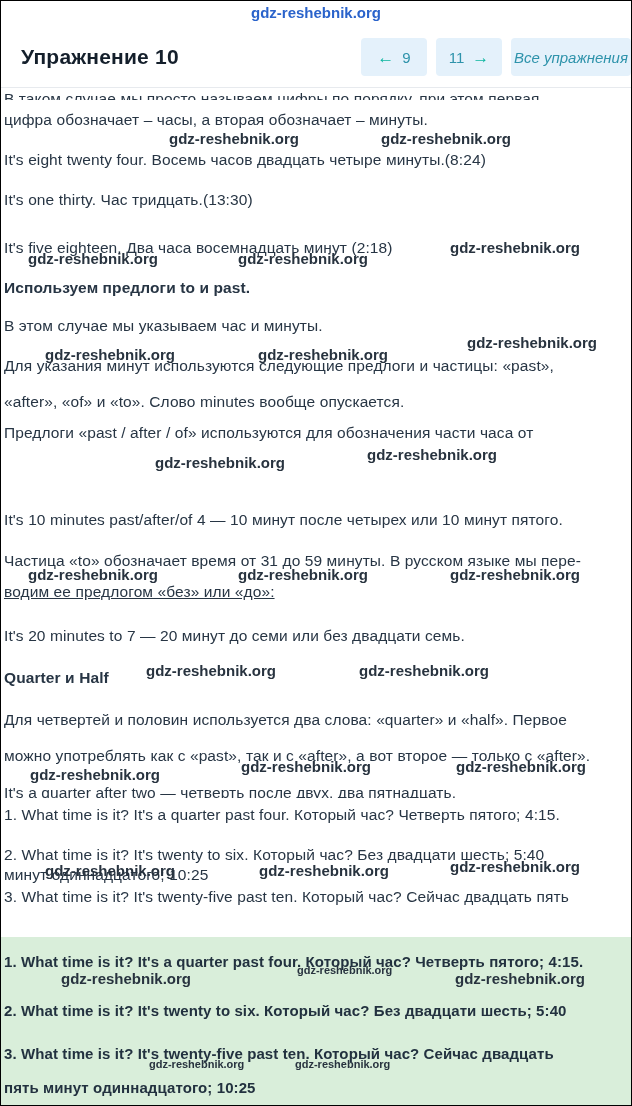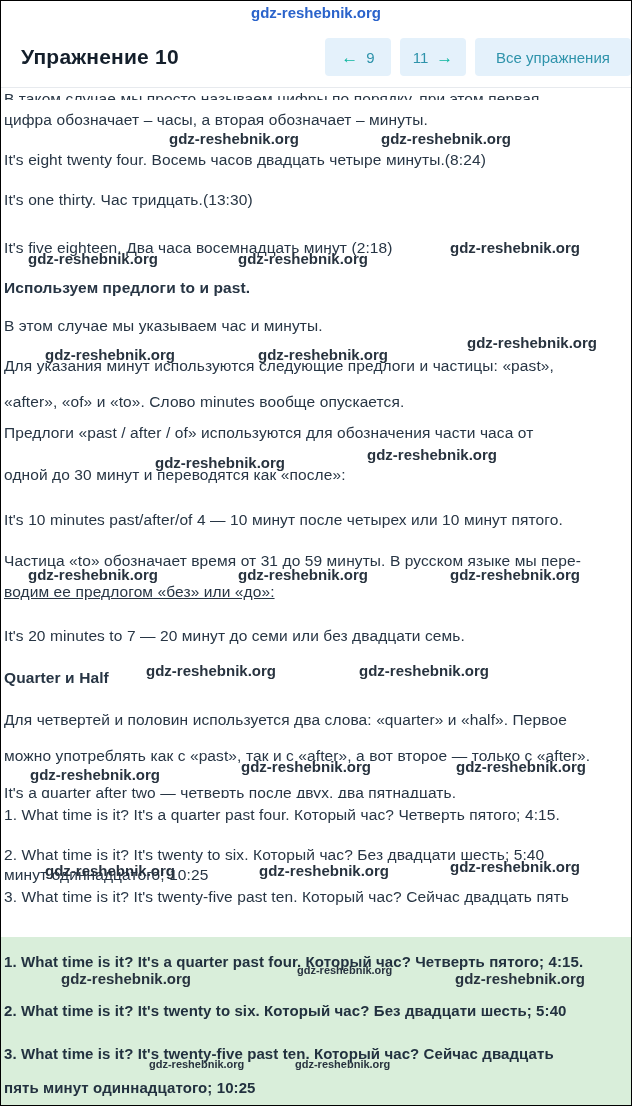--- a/index.html
+++ b/index.html
@@ -14,21 +14,21 @@
   .wm-blue { position:absolute; top:3px; left:0; right:0; text-align:center; font-weight:700; font-size:15px; color:#2a63cb; z-index:6; }
   
   .header-title { position:absolute; top:44px; left:0px; font-size:21px; font-weight:700; color:#141f2b; letter-spacing:0.2px;margin-left:20px; }
   .nav { position:absolute; top:37px; right:0px; display:flex; gap:9px; }
   .navbtn {
     height:38px; border:none; border-radius:4px; background:#e4f1fb;
     font-family:inherit; font-size:15px; display:flex; align-items:center; justify-content:center;
     gap:8px; color:#2e93ab; cursor:pointer; padding:0;
   }
   .navbtn.small { width:66px; }
-  .navbtn.wide { width:156px; }
+  .navbtn.wide { width:120px;font-style:italic; }
   .arrow { color:#0db6a0; font-size:17px; line-height:1; }
   .num { font-weight:400; }
   .divider { position:absolute; top:86px; left:0; width:100%; height:1px; background:#e7eaee; }
   
   .line { position:absolute; left:3px; white-space:nowrap; font-size:15.5px; letter-spacing:0.1px; color:#273544; line-height:20px; }
   .b { font-weight:700; }
   .clip { position:absolute; left:3px; overflow:hidden; width:626px; }
   .clip .inner { white-space:nowrap; font-size:15.5px; letter-spacing:0.1px; line-height:20px; }
   
   .answer-block { position:absolute; left:0; right:0; top:936px; bottom:0; background:#d9eeda; z-index:1; }
@@ -60,21 +60,20 @@
   </div>
   <div class="line" style="top:109px;">цифра обозначает – часы, а вторая обозначает – минуты.</div>
   <div class="line" style="top:149px;">It's eight twenty four. Восемь часов двадцать четыре минуты.(8:24)</div>
   <div class="line" style="top:189px;">It's one thirty. Час тридцать.(13:30)</div>
   <div class="line" style="top:237px;">It's five eighteen. Два часа восемнадцать минут (2:18)</div>
   <div class="line b" style="top:277px;">Используем предлоги to и past.</div>
   <div class="line" style="top:315px;">В этом случае мы указываем час и минуты.</div>
   <div class="line" style="top:355px;">Для указания минут используются следующие предлоги и частицы: «past»,</div>
   <div class="line" style="top:391px;">«after», «of» и «to». Слово minutes вообще опускается.</div>
   <div class="line" style="top:422px;">Предлоги «past / after / of» используются для обозначения части часа от</div>
-  <div class="line" style="top:464px;">одной до 30 минут и переводятся как «после»:</div>
   <div class="line" style="top:509px;">It's 10 minutes past/after/of 4 — 10 минут после четырех или 10 минут пятого.</div>
   <div class="line" style="top:550px;">Частица «to» обозначает время от 31 до 59 минуты. В русском языке мы пере-</div>
   <div class="line" style="top:581px;text-decoration:underline;">водим ее предлогом «без» или «до»:</div>
   <div class="line" style="top:625px;">It's 20 minutes to 7 — 20 минут до семи или без двадцати семь.</div>
   <div class="line b" style="top:667px;">Quarter и Half</div>
   <div class="line" style="top:709px;">Для четвертей и половин используется два слова: «quarter» и «half». Первое</div>
   <div class="line" style="top:745px;">можно употреблять как с «past», так и с «after», а вот второе — только с «after».</div>
   <div class="clip" style="top:782px;height:15px;">
     <div class="inner">It's a quarter after two — четверть после двух, два пятнадцать.</div>
   </div>

